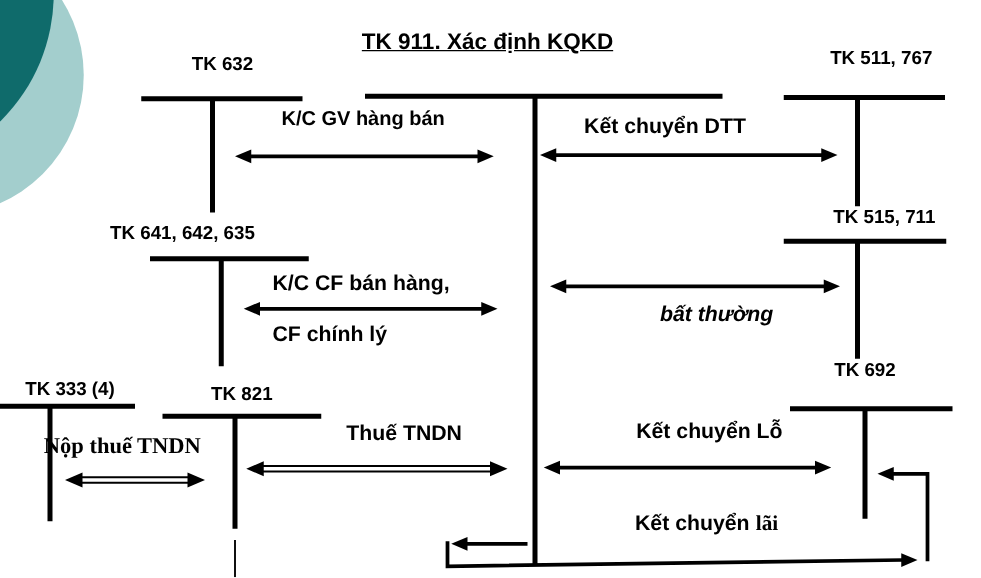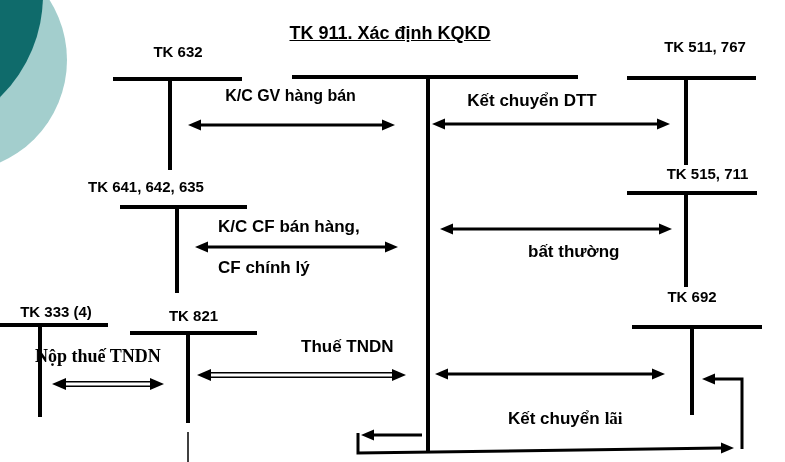--- a/index.html
+++ b/index.html
@@ -24,23 +24,23 @@
   .t-641 { left:88px;  top:178px; }
   .t-515 { left:650px; top:165px; width:115px; }
   .t-333 { left:4px;   top:303px; width:104px; }
   .t-821 { left:130px; top:307px; width:127px; }
   .t-421 { left:632px; top:288px; width:120px; }
   .t-gv  { left:188px; top:87px;  width:205px; font-size:16px; }
   .t-dtt { left:437px; top:91px;  width:190px; font-size:17px; }
   .t-cf1 { left:218px; top:217px; font-size:17px; }
   .t-cf2 { left:218px; top:258px; font-size:17px; }
   .t-tn1 { left:461px; top:202px; font-size:17px; }
-  .t-tn2 { left:528px; top:242px; font-size:17px; }
+  .t-tn2 { left:528px; top:242px; font-size:17px;font-style:italic; }
   .t-nop { left:35px;  top:346px; font-size:18px; font-family:"Liberation Serif", serif; }
-  .t-thue{ left:277px; top:337px; font-size:17px;margin-left:24px; }
+  .t-thue{ left:277px; top:337px; font-size:17px; }
   .t-lo  { left:460px; top:335px; width:215px; font-size:17px; }
   .t-lai { left:508px; top:409px; font-size:17px; }
   .t-lai .serif { font-family:"Liberation Serif", serif; margin-left:5px; }
 </style>
 </head>
 <body>
 
 <div class="slide">
 
   <div class="deco deco-light" id="deco-light" style="background: rgb(163, 206, 205);"></div>
@@ -145,16 +145,17 @@
   <div class="txt ctr acct t-821">TK 821</div>
   <div class="txt ctr acct t-421">TK 692</div>
 
   <div class="txt ctr t-gv">K/C GV hàng bán</div>
   <div class="txt ctr t-dtt">Kết chuyển DTT</div>
   <div class="txt t-cf1">K/C CF bán hàng,</div>
   <div class="txt t-cf2">CF chính lý</div>
   <div class="txt t-tn2">bất thường</div>
   <div class="txt t-nop">Nộp thuế TNDN</div>
   <div class="txt t-thue">Thuế TNDN</div>
+  <div class="txt ctr t-lo">Kết chuyển Lỗ</div>
   <div class="txt t-lai">
     <span>Kết chuyển</span><span class="serif">lãi</span>
   </div>
 </div>
 
 </body></html>

